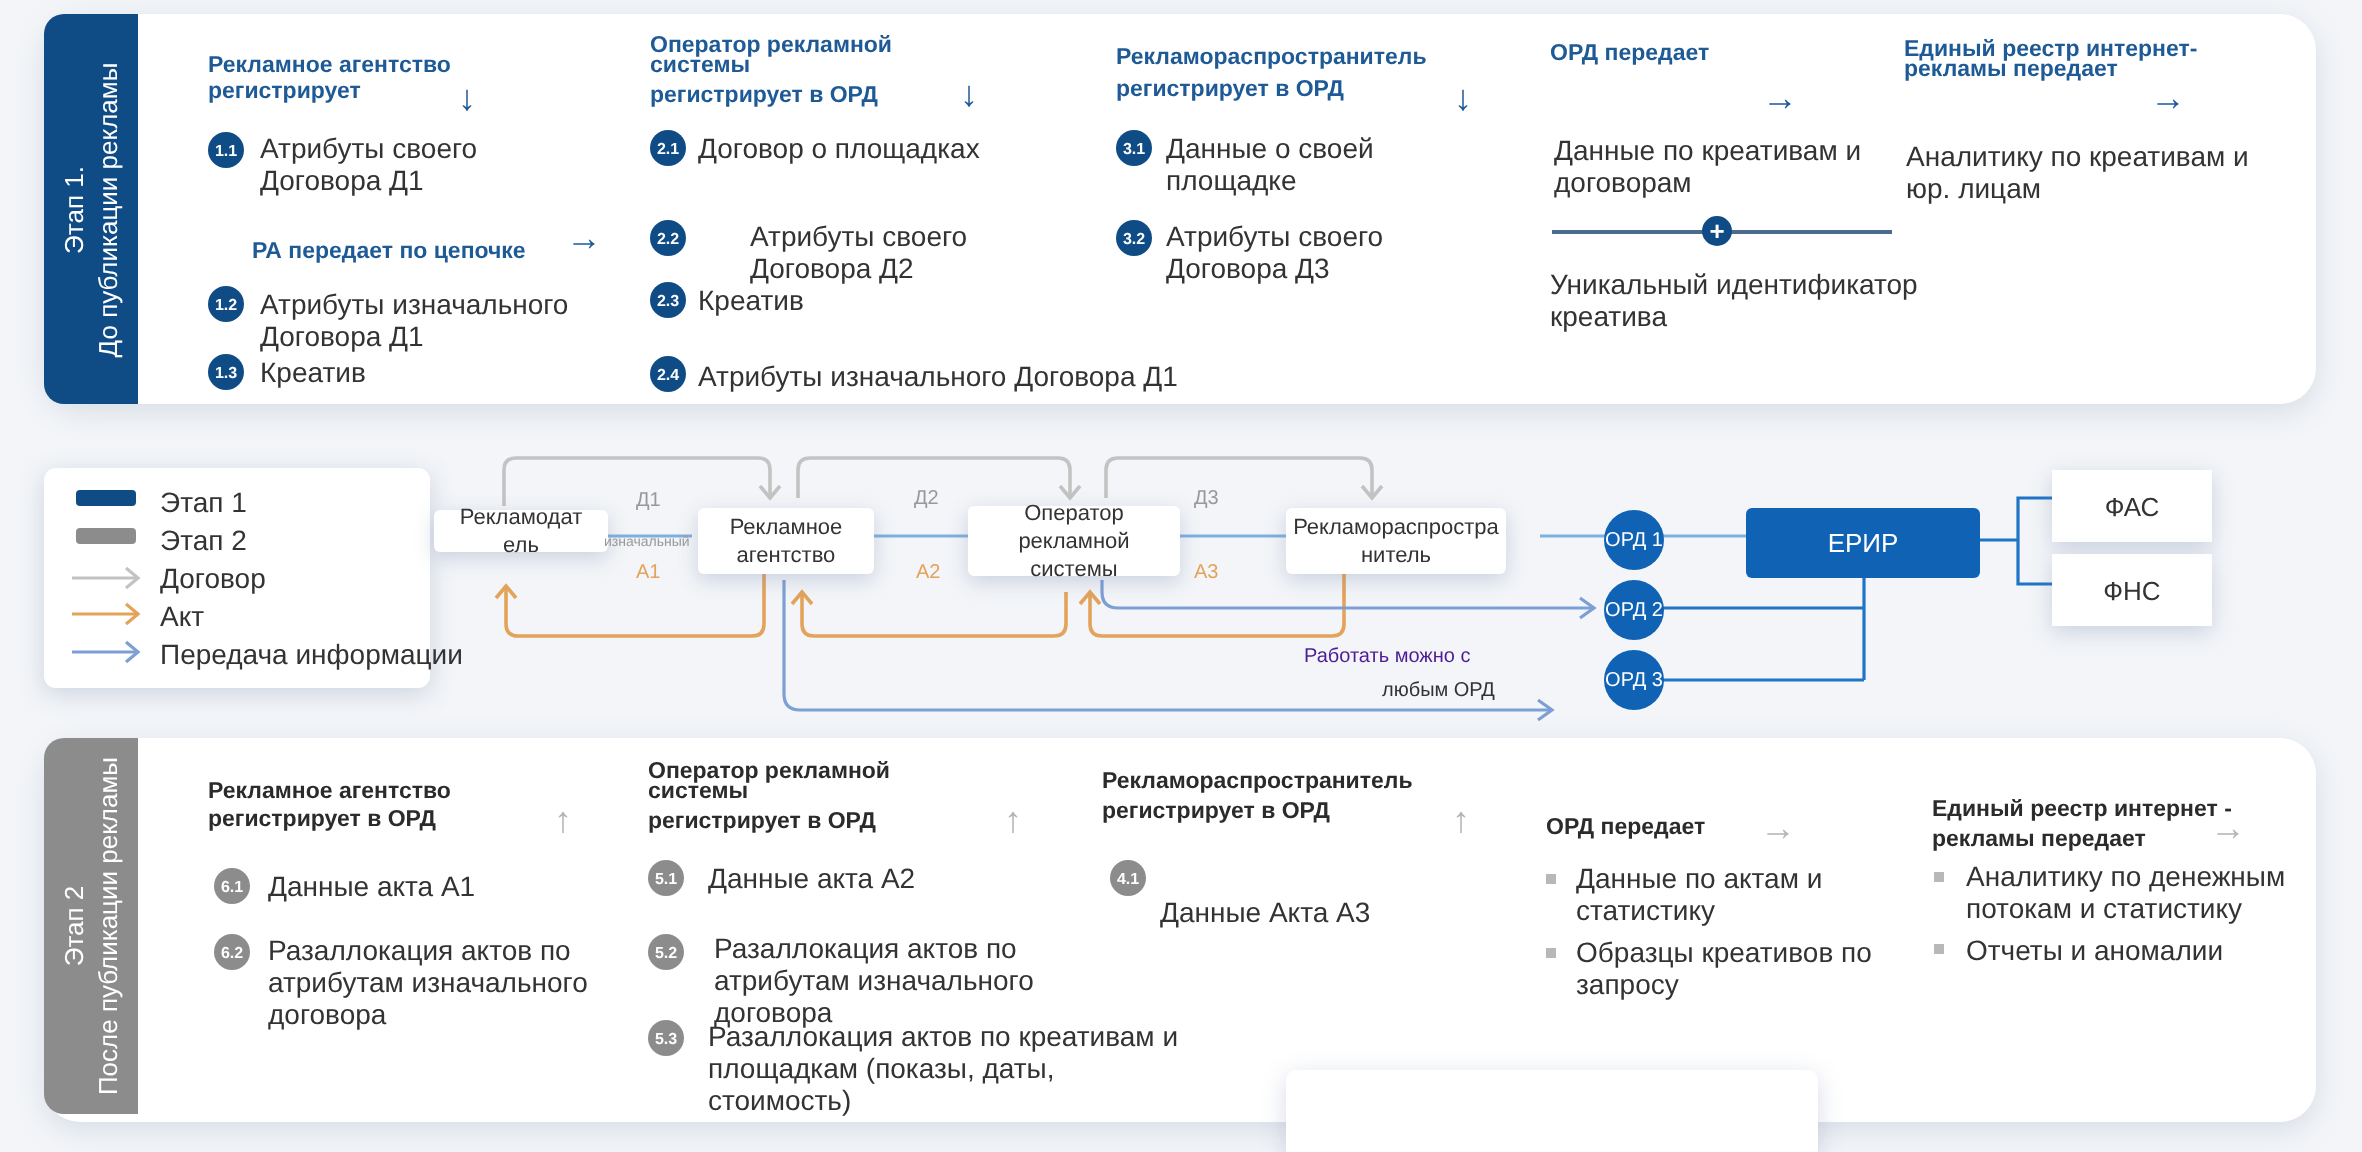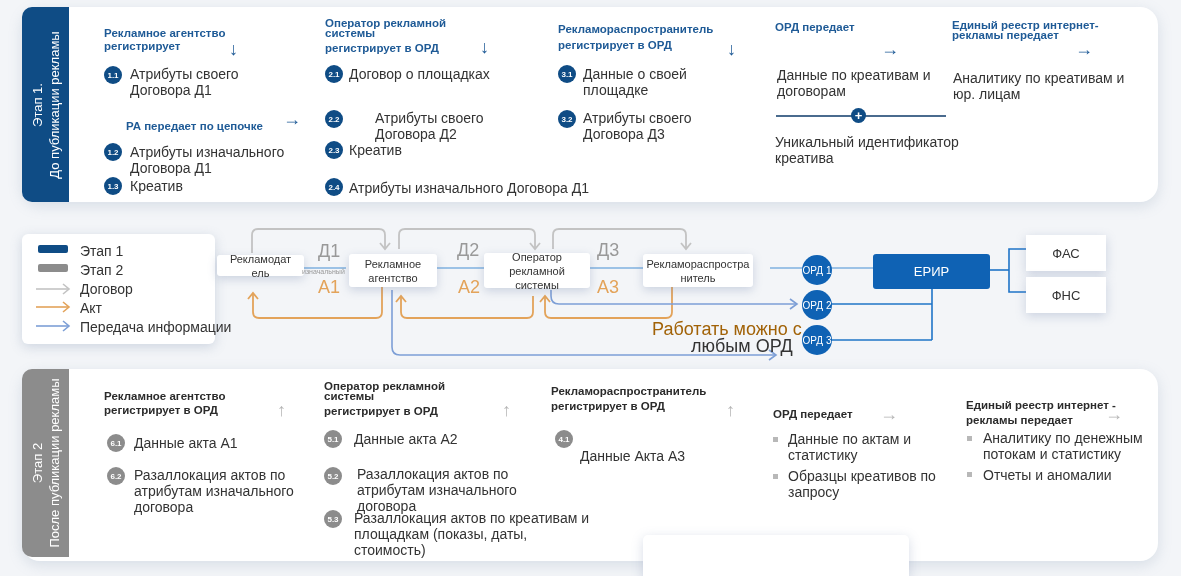--- a/index.html
+++ b/index.html
@@ -52,21 +52,21 @@
     color:#fff; font-size:10px; display:flex; align-items:center; justify-content:center; overflow:hidden; white-space:nowrap;
   }
   .erir {
     position:absolute; left:873px; top:254px; width:117px; height:35px; background:#0f62b4;
     border-radius:3px; color:#fff; font-size:13px; display:flex; align-items:center; justify-content:center;
   }
   .gov {
     position:absolute; width:80px; height:36px; background:#fff; font-size:13px; color:#333;
     display:flex; align-items:center; justify-content:center; box-shadow:0 3px 10px rgba(110,130,170,0.3);
   }
-  .lbl { position:absolute; font-size:18px; line-height:14px; }
+  .lbl { position:absolute; font-size:10px; line-height:14px; }
   svg.flows { position:absolute; left:0; top:0; }
   .note {
     position:absolute; left:643px; top:535px; width:266px; height:45px; background:#fff;
     border-radius:5px; box-shadow:0 3px 12px rgba(110,130,170,0.28);
     font-size:14px; color:#333;
   }
   .note .txt { position:absolute; left:28px; top:20px; white-space:nowrap;margin-top:48px; }
   .note b { color:#1e5a96; }
 </style>
 </head>
@@ -235,21 +235,21 @@
 </div>
 
 <div class="lbl" style="left:318px;top:244px;color:#999;">Д1</div>
 <div class="lbl" style="left:302px;top:265px;font-size:7px;color:#999;">изначальный</div>
 <div class="lbl" style="left:457px;top:243px;color:#999;">Д2</div>
 <div class="lbl" style="left:597px;top:243px;color:#999;">Д3</div>
 <div class="lbl" style="left:318px;top:280px;color:#e3a35a;">А1</div>
 <div class="lbl" style="left:458px;top:280px;color:#e3a35a;">А2</div>
 <div class="lbl" style="left:597px;top:280px;color:#e3a35a;">А3</div>
 
-<div class="lbl" style="left:652px;top:322px;color:#a16207;">Работать можно с</div>
+<div class="lbl" style="left:652px;top:322px;color:#4c1d95;">Работать можно с</div>
 <div class="lbl" style="left:691px;top:339px;color:#333;">любым ОРД</div>
 
 <div class="ord-circle" style="left:802px;top:255px;">ОРД 1</div>
 <div class="ord-circle" style="left:802px;top:290px;">ОРД 2</div>
 <div class="ord-circle" style="left:802px;top:325px;">ОРД 3</div>
 
 <div class="erir">ЕРИР</div>
 <div class="gov" style="left:1026px;top:235px;">ФАС</div>
 <div class="gov" style="left:1026px;top:277px;">ФНС</div>
 

